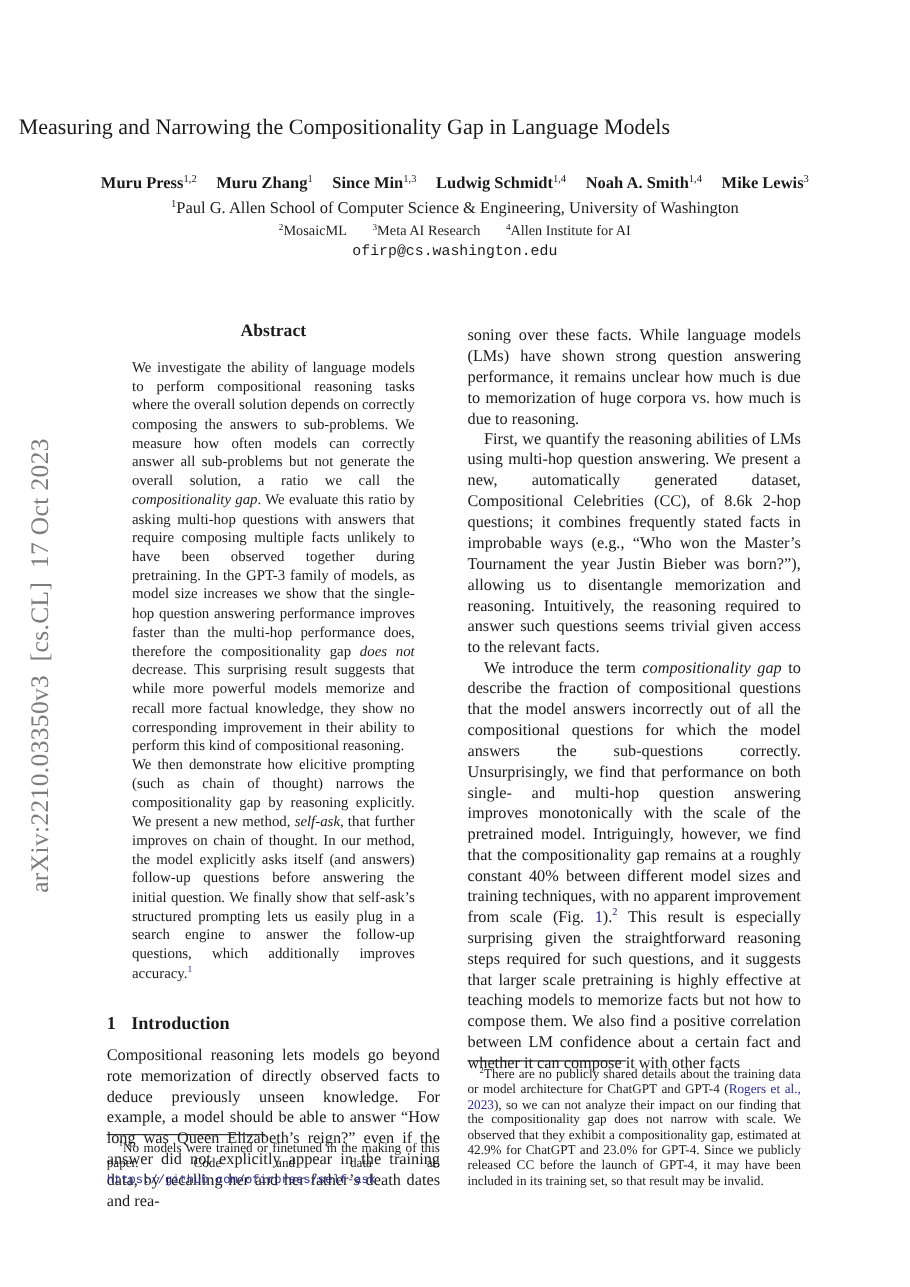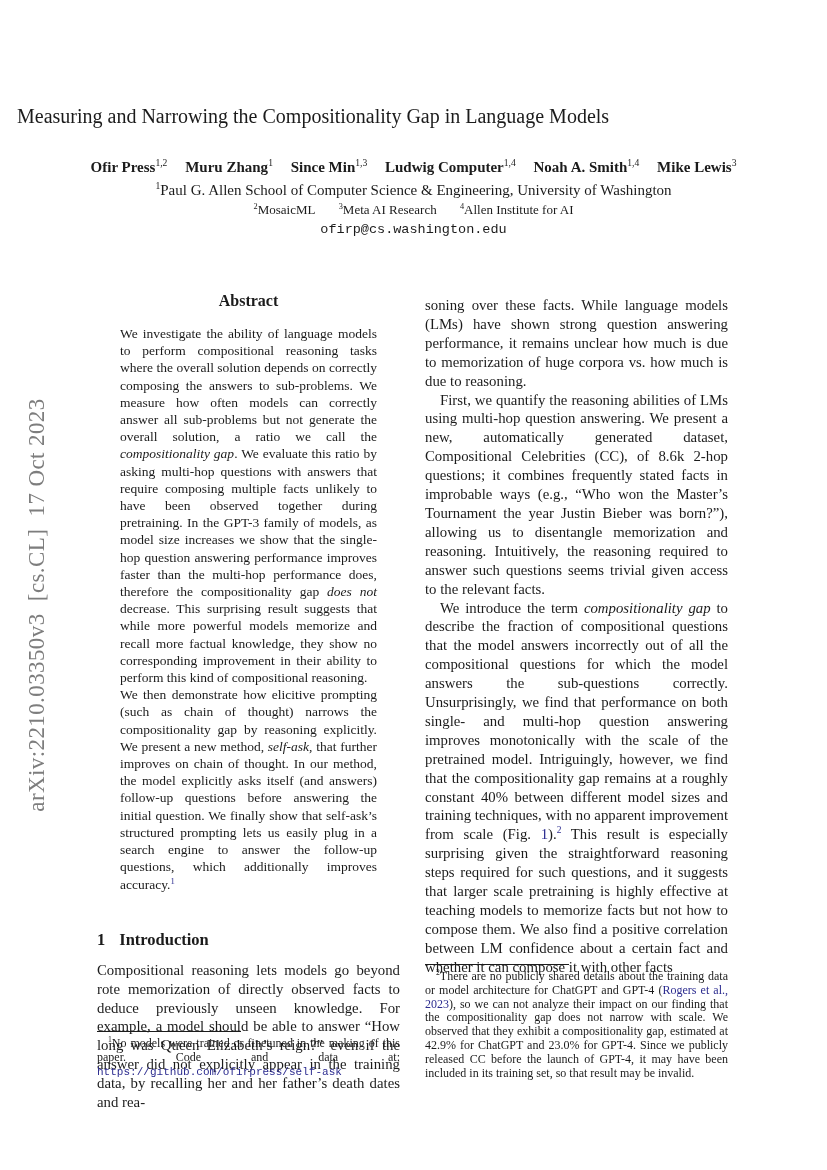--- a/index.html
+++ b/index.html
@@ -67,21 +67,21 @@
   .abs-body {
     margin: 0 23px;
     font-size: 13.5px;
     line-height: 17.2px;
     text-align: justify;
     hyphens: auto;
   }
   .abs-body p { margin: 0; }
   .abs-body p + p { margin-top: 0; }
   .sec-head {
-    margin-top: 37px;
+    margin-top: 27px;
     margin-bottom: 11px;
     font-size: 16.5px;
     font-weight: bold;
   }
   .sec-num { display: inline-block; margin-right: 14px; }
   .body-text {
     font-size: 14.8px;
     line-height: 18.9px;
     text-align: justify;
     hyphens: auto;
@@ -115,24 +115,24 @@
 </head>
 <body>
 
 <div class="page">
 
   <div class="arxiv-banner">arXiv:2210.03350v3  [cs.CL]  17 Oct 2023</div>
 
   <div class="title">Measuring and Narrowing the Compositionality Gap in Language Models</div>
 
   <div class="authors">
-    <span class="author-entry"><span>Ofir Press</span><sup>1,2</sup></span>
+    <span class="author-entry"><span>Muru Press</span><sup>1,2</sup></span>
     <span class="author-entry"><span>Muru Zhang</span><sup>1</sup></span>
     <span class="author-entry"><span>Since Min</span><sup>1,3</sup></span>
-    <span class="author-entry"><span>Ludwig Computer</span><sup>1,4</sup></span>
+    <span class="author-entry"><span>Ludwig Schmidt</span><sup>1,4</sup></span>
     <span class="author-entry"><span>Noah A. Smith</span><sup>1,4</sup></span>
     <span class="author-entry"><span>Mike Lewis</span><sup>3</sup></span>
   </div>
 
   <div class="affil1"><sup>1</sup><span>Paul G. Allen School of Computer Science &amp; Engineering, University of Washington</span></div>
 
   <div class="affil2">
     <span class="affil-entry"><sup>2</sup><span>MosaicML</span></span>
     <span class="affil-entry"><sup>3</sup><span>Meta AI Research</span></span>
     <span class="affil-entry"><sup>4</sup><span>Allen Institute for AI</span></span>

